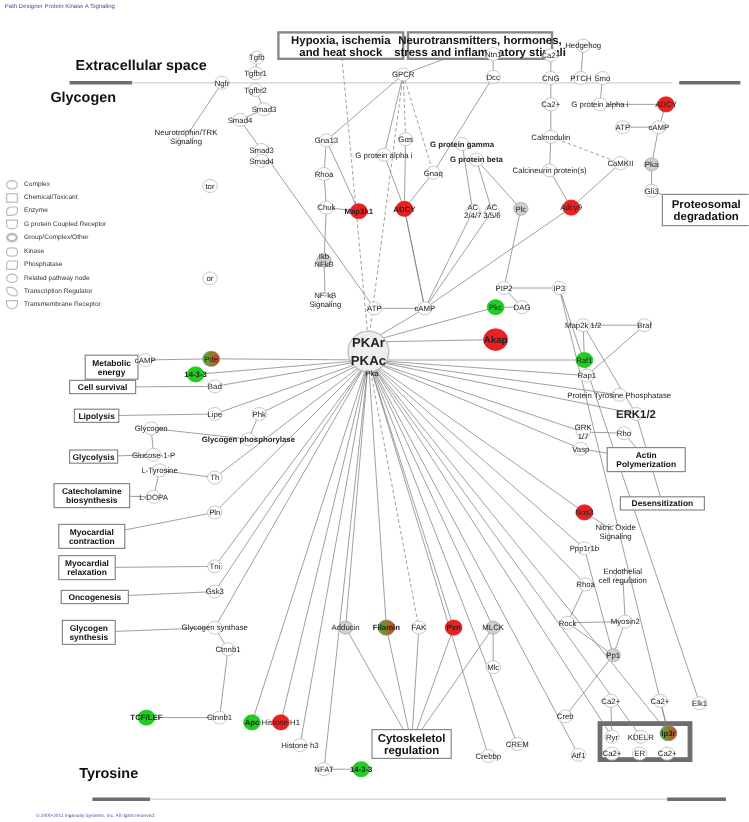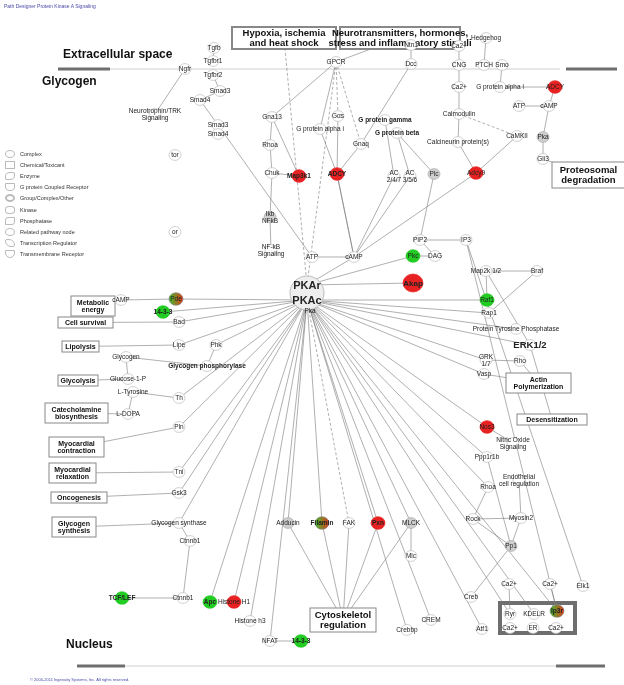--- a/index.html
+++ b/index.html
@@ -12,21 +12,21 @@
   .legend .row{height:11.2px;display:flex;align-items:center;}
   .legend .sym{width:10px;height:8px;margin-right:5px;border:1px solid #bbb;box-sizing:border-box;}
 </style>
 </head>
 <body>
 
 <div id="page">
   <div class="hdr">Path Designer Protein Kinase A Signaling</div>
   <div class="compart" style="left:42px;top:47px;margin-left:21px;">Extracellular space</div>
   <div class="compart" style="left:42px;top:74px;">Glycogen</div>
-  <div class="compart" style="left:66px;top:637px;">Nucleus</div>
+  <div class="compart" style="left:66px;top:637px;">Tyrosine</div>
 
   <div class="legend">
     <div class="row">
         <span class="sym" style="border-radius:50%;"></span>
         <span>Complex</span>
       </div>
     <div class="row">
         <span class="sym"></span>
         <span>Chemical/Toxicant</span>
       </div>

